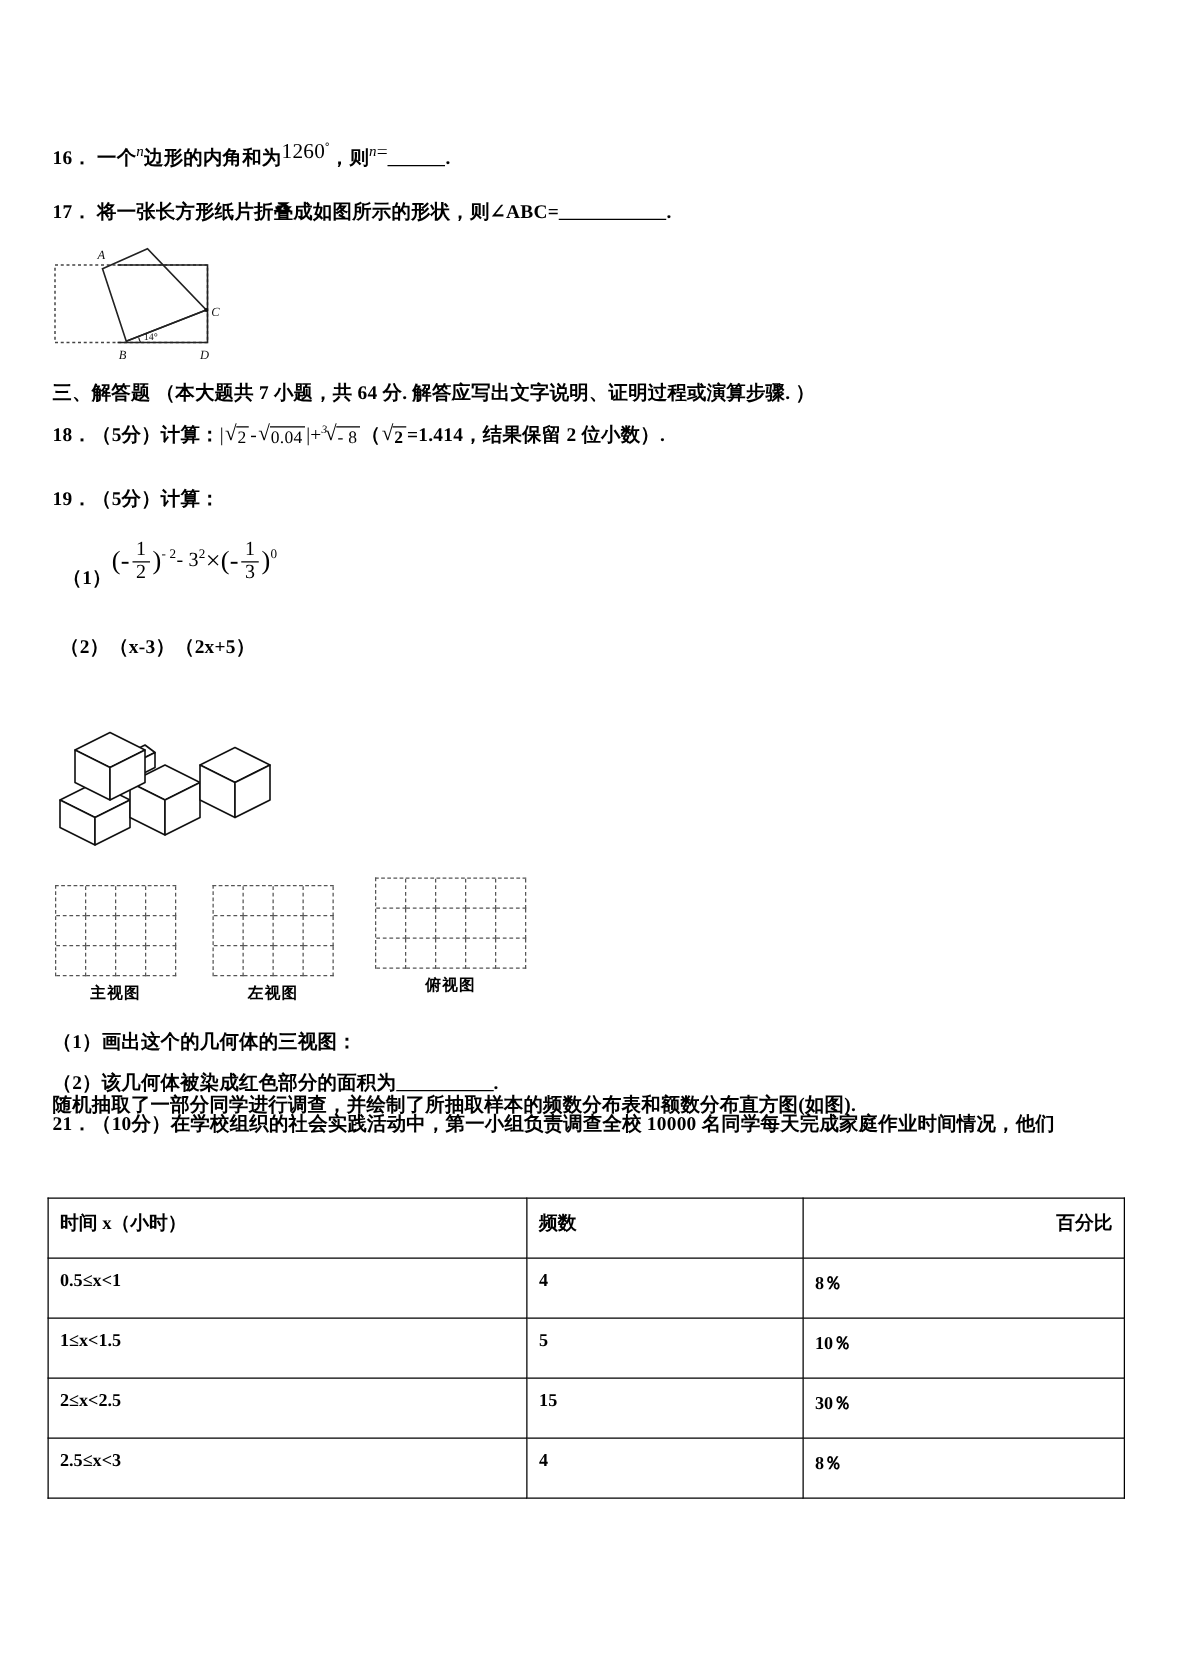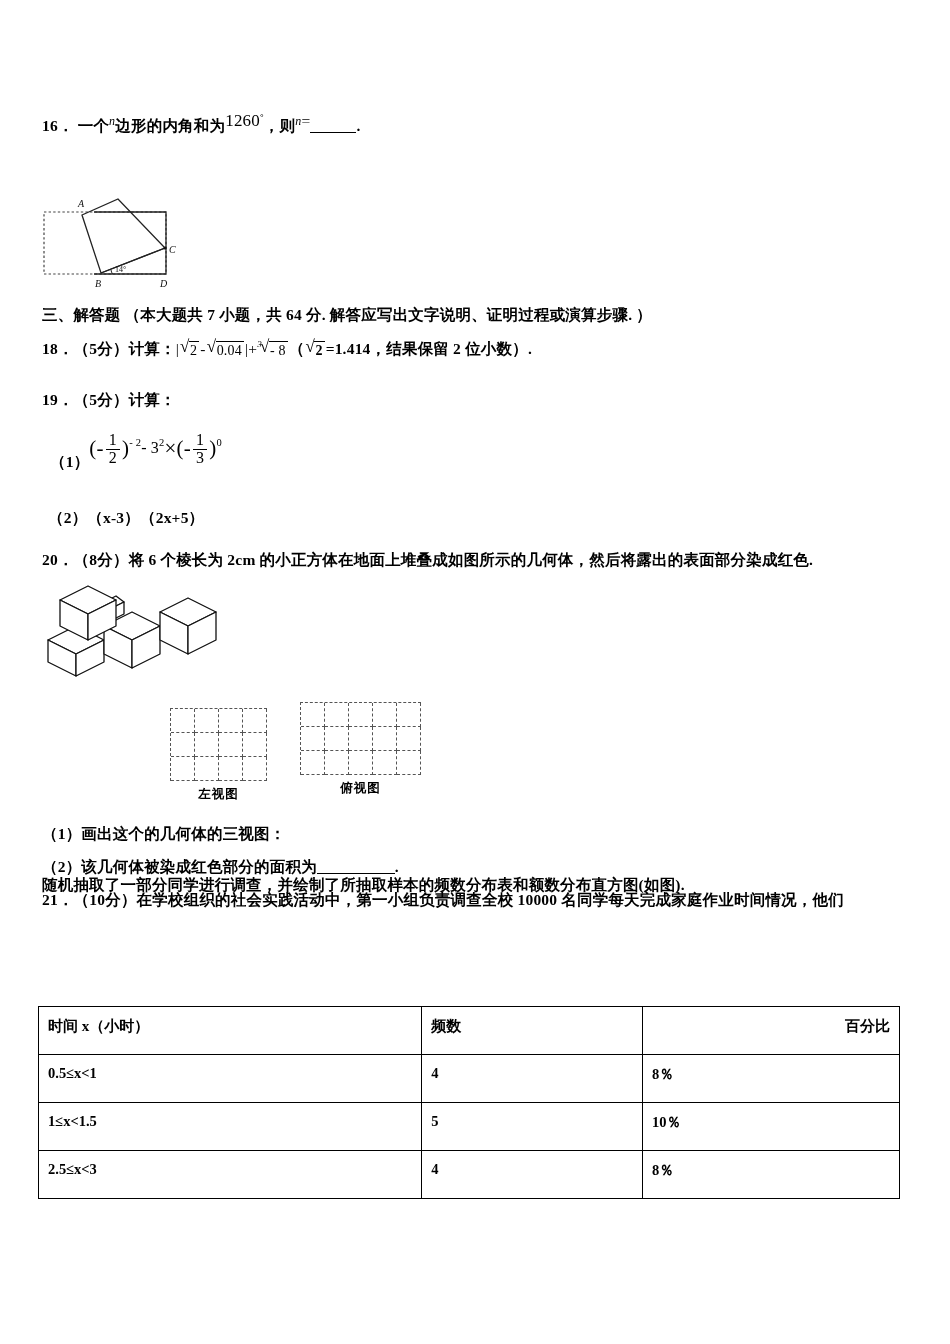--- a/index.html
+++ b/index.html
@@ -122,21 +122,21 @@
     font-size: 12.5px;
     font-weight: bold;
     margin-top: 5px;
     font-family: "Liberation Sans", sans-serif;
     letter-spacing: 1px;
   }
   
   #freq-table {
     position: absolute;
     left: 38px;
-    top: 1006px;
+    top: 958px;
     width: 862px;
     border-collapse: collapse;
     font-size: 14.5px;
     font-weight: bold;
   }
   #freq-table th, #freq-table td {
     border: 1.3px solid #000;
     padding: 10px 9px 9px 9px;
     text-align: left;
     vertical-align: top;
@@ -152,20 +152,24 @@
 </head>
 <body>
 
 <div class="page">
 
   <div class="q" style="left:42px; top:108px;">
     <span>16．</span>
     <span>一个</span><span class="sup-n">n</span><span>边形的内角和为</span><span class="big-num">1260</span><span style="font-size:9px; vertical-align:11px;">°</span><span>，则</span><span class="sup-n">n</span><span style="font-weight:normal; vertical-align:5px;">=</span><span class="blank-s"></span><span>.</span>
   </div>
 
+  <div class="q" style="left:42px; top:158px;">
+    <span>17．</span>
+    <span>将一张长方形纸片折叠成如图所示的形状，则∠ABC=</span><span class="blank-l"></span><span>.</span>
+  </div>
 
   <div id="fig17">
     <svg width="200" height="100" viewBox="0 0 200 100" xmlns="http://www.w3.org/2000/svg">
 
       <rect x="6" y="22" width="122" height="62" fill="none" stroke="#444" stroke-width="1.2" stroke-dasharray="2.4,2.2"></rect>
 
       <path d="M56 22 L128 22 L128 84 L56 84" fill="none" stroke="#222" stroke-width="1.3"></path>
 
       <polygon points="44,25 80,9 127,58 63,83" fill="none" stroke="#222" stroke-width="1.3"></polygon>
 
@@ -194,23 +198,20 @@
   </div>
 
   <div class="q" style="left:50px; top:432px;">
     <span style="vertical-align:-14px; display:inline-block;">（1）</span><span class="math" style="font-size:16px;"><span class="paren-big">(-</span><span class="frac"><span class="num">1</span><span class="den">2</span></span><span class="paren-big">)</span><span class="exp">- 2</span><span>- 3</span><span class="exp">2</span><span class="paren-big">×(-</span><span class="frac"><span class="num">1</span><span class="den">3</span></span><span class="paren-big">)</span><span class="exp">0</span></span>
   </div>
 
   <div class="q" style="left:48px; top:506px;">
     <span>（2）</span><span>（x-3）（2x+5）</span>
   </div>
 
-  <div class="q" style="left:42px; top:548px;">
-    <span>20．</span><span>（8分）</span><span>将 6 个棱长为 2cm 的小正方体在地面上堆叠成如图所示的几何体，然后将露出的表面部分染成红色.</span>
-  </div>
 
   <div id="fig20">
     <svg width="180" height="100" viewBox="0 0 180 100" xmlns="http://www.w3.org/2000/svg" stroke="#111" stroke-width="1.3" fill="#ffffff" stroke-linejoin="round">
 
       <g>
         <polygon points="4,62 32,48 60,62 32,76"></polygon>
         <polygon points="4,62 32,76 32,98 4,84"></polygon>
         <polygon points="32,76 60,62 60,84 32,98"></polygon>
       </g>
 
@@ -233,20 +234,37 @@
 
       <g>
         <polygon points="16,22 44,8 72,22 44,36"></polygon>
         <polygon points="16,22 44,36 44,62 16,48"></polygon>
         <polygon points="44,36 72,22 72,48 44,62"></polygon>
       </g>
     </svg>
   </div>
 
   <div class="views">
+    <div class="viewbox" style="left:0px; top:0px;">
+      <div class="grid" style="grid-template-columns:repeat(4,24px); grid-template-rows:repeat(3,24px);">
+        <div class="cell"></div>
+          <div class="cell"></div>
+          <div class="cell"></div>
+          <div class="cell"></div>
+        <div class="cell"></div>
+          <div class="cell"></div>
+          <div class="cell"></div>
+          <div class="cell"></div>
+        <div class="cell"></div>
+          <div class="cell"></div>
+          <div class="cell"></div>
+          <div class="cell"></div>
+      </div>
+      <div class="viewlabel">主视图</div>
+    </div>
 
     <div class="viewbox" style="left:126px; top:0px;">
       <div class="grid" style="grid-template-columns:repeat(4,24px); grid-template-rows:repeat(3,24px);">
         <div class="cell"></div>
           <div class="cell"></div>
           <div class="cell"></div>
           <div class="cell"></div>
         <div class="cell"></div>
           <div class="cell"></div>
           <div class="cell"></div>
@@ -305,20 +323,25 @@
         <td class="nowrap">0.5≤x&lt;1</td>
         <td>4</td>
         <td>8％</td>
       </tr>
       <tr>
         <td class="nowrap">1≤x&lt;1.5</td>
         <td>5</td>
         <td>10％</td>
       </tr>
       <tr>
+        <td class="nowrap">2≤x&lt;2.5</td>
+        <td>15</td>
+        <td>30％</td>
+      </tr>
+      <tr>
         <td class="nowrap">2.5≤x&lt;3</td>
         <td>4</td>
         <td>8％</td>
       </tr>
     </tbody>
   </table>
 
 </div>
 
 </body></html>

